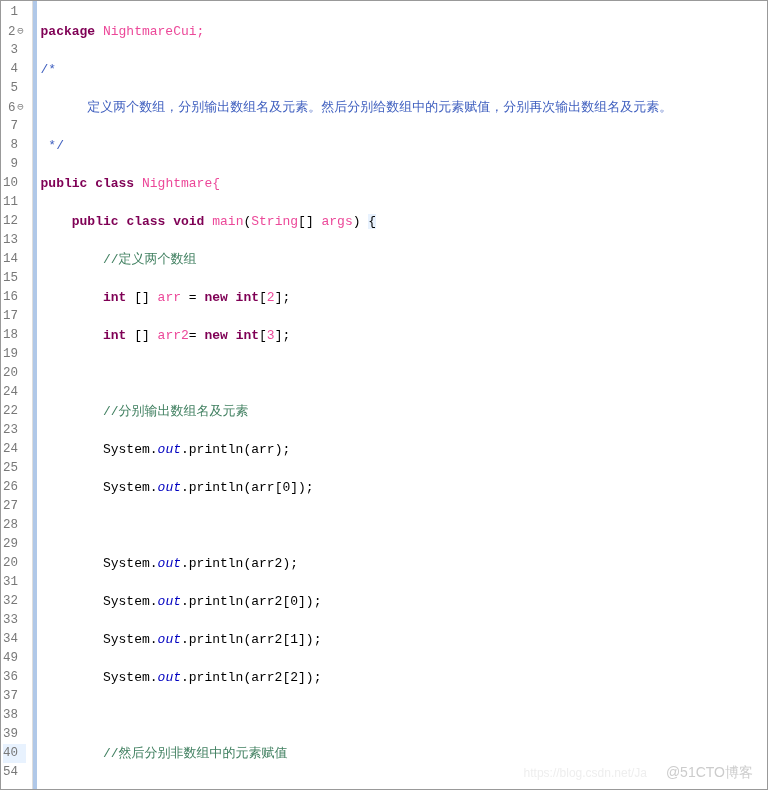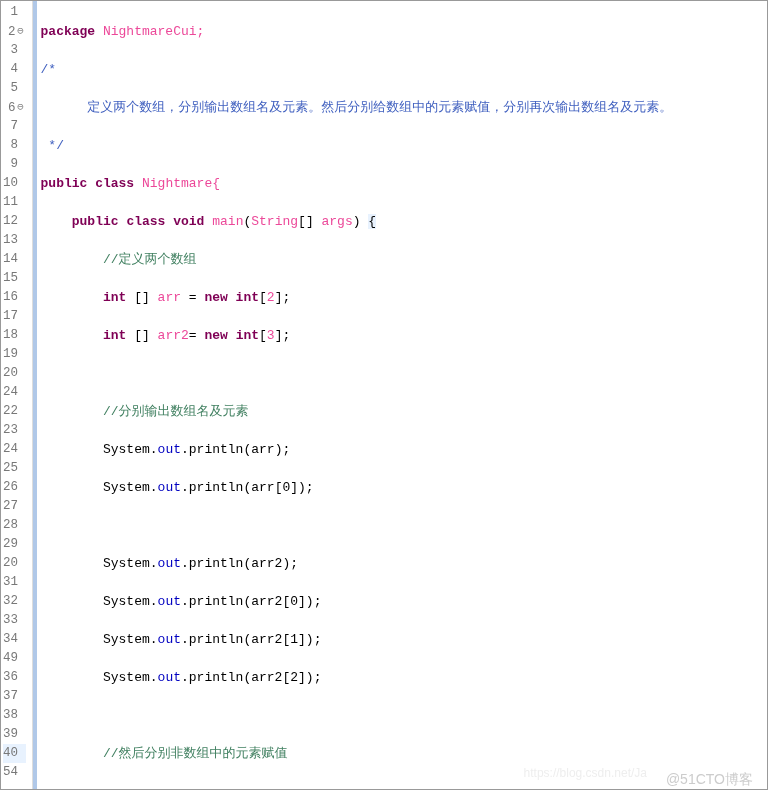--- a/index.html
+++ b/index.html
@@ -38,25 +38,25 @@
     padding: 2px 0 2px 4px;
     line-height: 19px;
     white-space: pre;
     background:#fff;
     position:relative;
   }
   .line { height: 19px; }
   .kw { color: #7f0055; font-weight: bold; }
   .cm { color: #3f7f5f; text-align: right; }
   .cmj { color: #3f5fbf; }
-  .fld { color: #0000c0; }
+  .fld { color: #0000c0; font-style: italic; }
   .pln { color: #ec4899; }
   .hl { background: #e8f2fe; }
   .watermark {
-    position:absolute; bottom:0; right:14px; color:#ccc; font-size:14px;
+    position:absolute; bottom:7px; right:14px; color:#ccc; font-size:14px;
     font-family: "Microsoft YaHei", sans-serif;
   }
   .watermark2 {
     position:absolute; bottom:6px; right:120px; color:#eee; font-size:12px;
     font-family: sans-serif;
   }
 </style>
 </head>
 <body>
 

